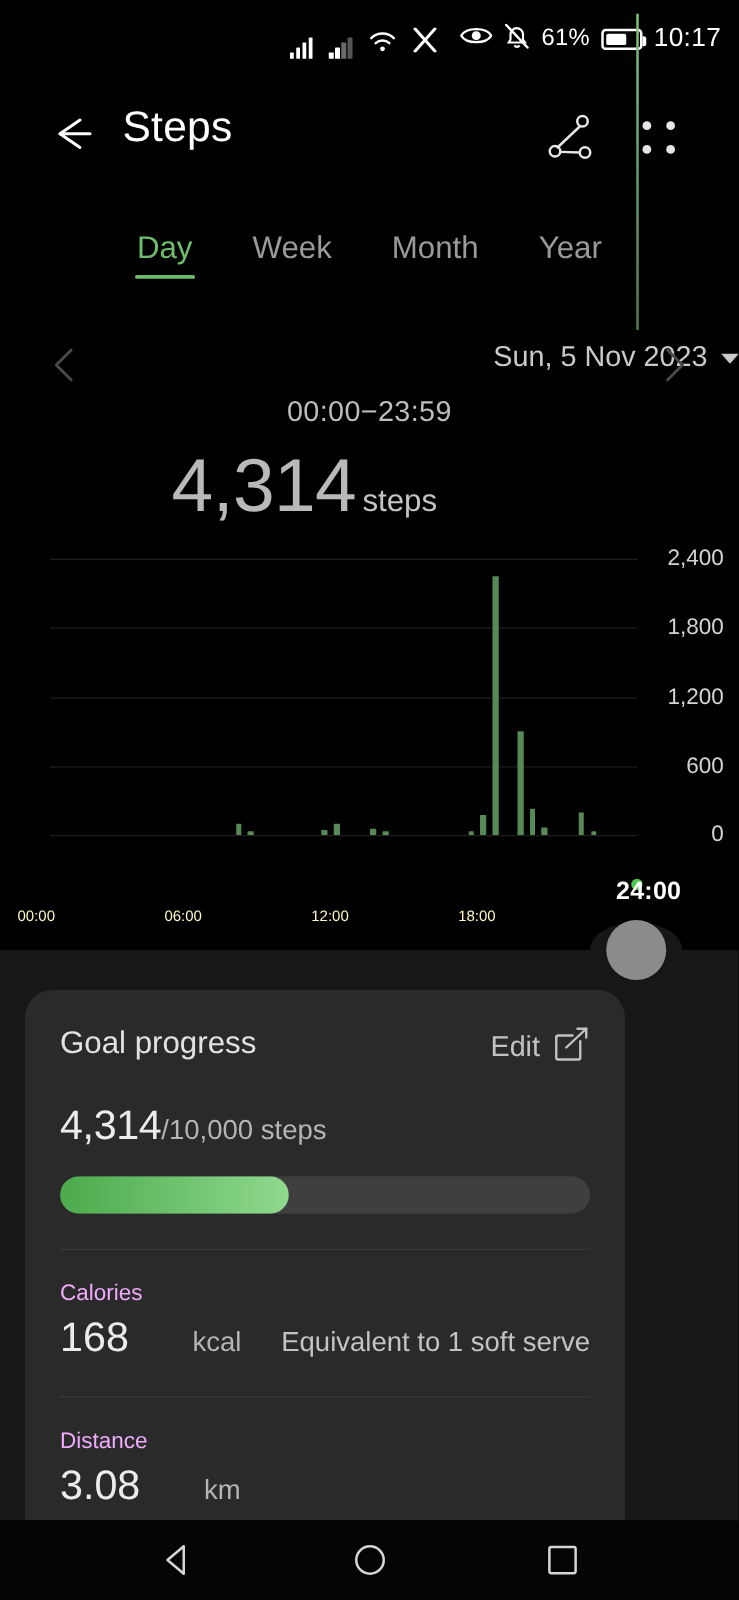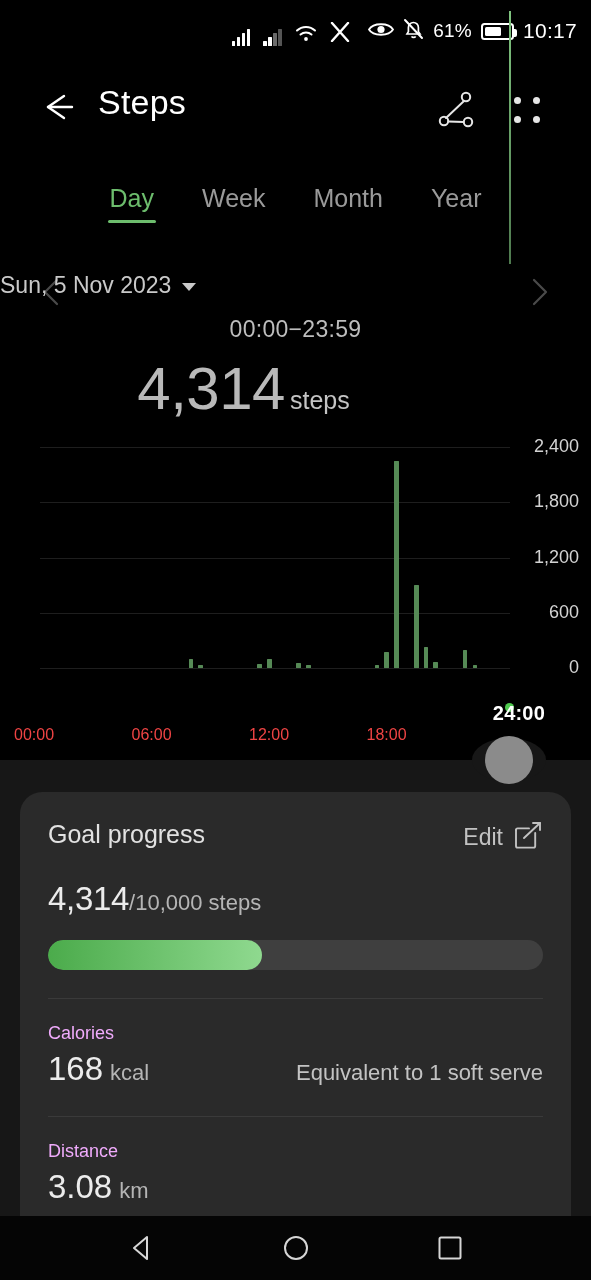--- a/index.html
+++ b/index.html
@@ -52,61 +52,61 @@
   
   .tabs{ position:absolute; top:176px; left:0; width:591px; height:52px; display:flex; align-items:center; justify-content:center; gap:36px; }
   .tab{ font-size:25px; color:#9a9a9a; position:relative; padding:2px 6px 10px; cursor:pointer; }
   .tab.active{ color:#6dbd6d; }
   .tab.active::after{ content:""; position:absolute; left:4px; right:4px; bottom:0; height:3px; background:#6dbd6d; border-radius:2px; }
 
   
   .datenav{ position:absolute; top:266px; left:0; width:591px; height:50px; }
   .chev{ position:absolute; top:6px; width:40px; height:40px; cursor:pointer; }
   .chev.left{ left:33px; } .chev.right{ right:33px; }
-  .datepick{ position:absolute; left:0; right:0; top:6px; display:flex; justify-content:flex-start; align-items:center; gap:11px; cursor:pointer; }
+  .datepick{ position:absolute; left:0; right:0; top:6px; display:flex; justify-content:flex-end; align-items:center; gap:11px; cursor:pointer; }
   .datetext{ font-size:23px; color:#c9c9c9; }
   .caret{ width:0;height:0; border-left:7px solid transparent; border-right:7px solid transparent; border-top:8px solid #c9c9c9; margin-top:3px; }
   .timerange{ position:absolute; top:316px; left:0; width:591px; text-align:center; font-size:23px; color:#bdbdbd; letter-spacing:.3px; }
   .bignum{ position:absolute; top:354px; left:0; width:487px; text-align:center; color:#b9b9b9; }
   .bignum .v{ font-size:60px; letter-spacing:-.5px; vertical-align:baseline; }
   .bignum .u{ font-size:25px; color:#c4c4c4; margin-left:5px; }
 
   
   .chart{ position:absolute; top:436px; left:0; width:591px; height:310px; }
   .grid{ position:absolute; left:40px; width:470px; height:1px; background:#1e1e1e; }
   .ylab{ position:absolute; right:12px; font-size:18px; color:#d3d3d3; transform:translateY(-11px); white-space:nowrap; }
   .plot{ position:absolute; left:40px; top:11px; width:470px; height:221px; }
   .bar{ position:absolute; bottom:0; background:#568a56; border-radius:.5px; }
   .cursor{ position:absolute; left:509px; top:11px; width:1.6px; height:253px; background:linear-gradient(180deg,#7fc47f,#4f7a4f); }
   .cursordot{ position:absolute; left:505px; top:703px; width:9px; height:9px; border-radius:50%; background:#4ec94e; }
   .cursorlabel{ position:absolute; right:46px; top:702px; font-size:20px; color:#fff; font-weight:600; letter-spacing:.2px; }
-  .xlab{ position:absolute; top:726px; font-size:16px; color:#ef4444; }
+  .xlab{ position:absolute; top:726px; font-size:12px; color:#fef9c3; }
 
   
   .panel{ position:absolute; top:760px; left:0; width:591px; height:460px; background:#171717; }
   .notch{ position:absolute; top:-22px; left:472px; width:74px; height:44px; background:#171717; border-radius:50%; }
   .handle{ position:absolute; top:-24px; left:485px; width:48px; height:48px; border-radius:50%; background:#8b8b8b; cursor:pointer; }
-  .card{ position:absolute; left:20px; top:32px; width:551px; background:#2a2a2a; border-radius:22px; padding:28px 28px 34px; }
+  .card{ position:absolute; left:20px; top:32px; width:480px; background:#2a2a2a; border-radius:22px; padding:28px 28px 34px; }
   .cardhead{ display:flex; align-items:flex-start; justify-content:space-between; }
   .cardtitle{ font-size:25px; color:#e2e2e2; }
   .edit{ display:flex; align-items:center; gap:10px; cursor:pointer; }
   .edit-label{ font-size:23px; color:#c2c2c2;text-align:center; }
   .metric{ margin-top:26px; }
   .metric .v{ font-size:33px; color:#ececec; letter-spacing:-.3px; }
   .metric .u{ font-size:22px; color:#b5b5b5; }
   .progress{ margin-top:22px; height:30px; border-radius:15px; background:#3f3f3f; overflow:hidden; }
   .progress i{ display:block; height:100%; border-radius:15px; background:linear-gradient(90deg,#4bab4b,#8fd98f); }
   .divider{ height:1px; background:#3a3a3a; margin:28px 0 0; }
   .srow{ margin-top:24px; }
   .slabel{ font-size:18px; color:#f0abfc; }
   .sval{ margin-top:6px; display:flex; align-items:baseline; justify-content:space-between; }
   .sval .v{ font-size:33px; color:#ececec; }
   .sval .u{ font-size:22px; color:#b5b5b5; margin-left:7px; }
   .sval .note{ font-size:22px; color:#c3c3c3; }
-  .leftpair{ display:flex; align-items:baseline; }
+  .leftpair{ display:flex; align-items:baseline;gap:44px; }
 
   
   .navbar{ position:absolute; bottom:0; left:0; width:591px; height:64px; background:#050505; display:flex; align-items:center; justify-content:center; gap:108px; }
   .navbtn{ width:46px; height:46px; display:flex; align-items:center; justify-content:center; cursor:pointer; }
 </style>
 </head>
 <body>
 
 <div id="app">
 

